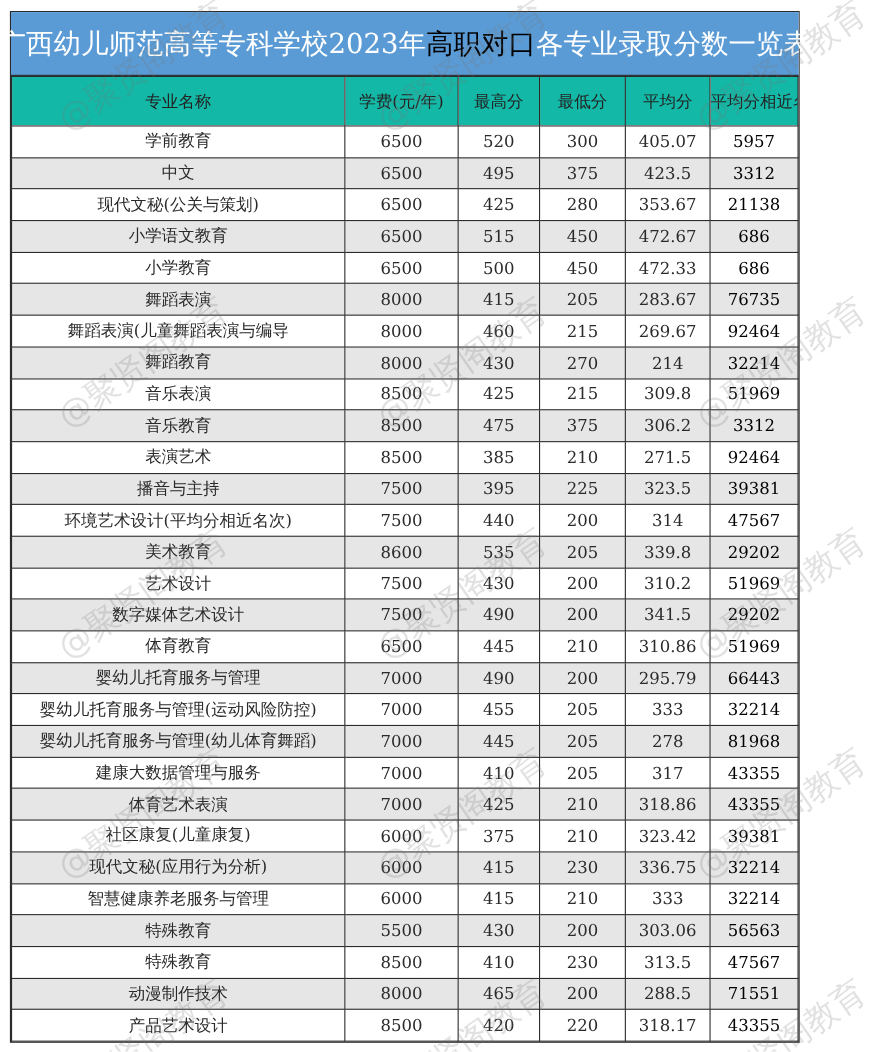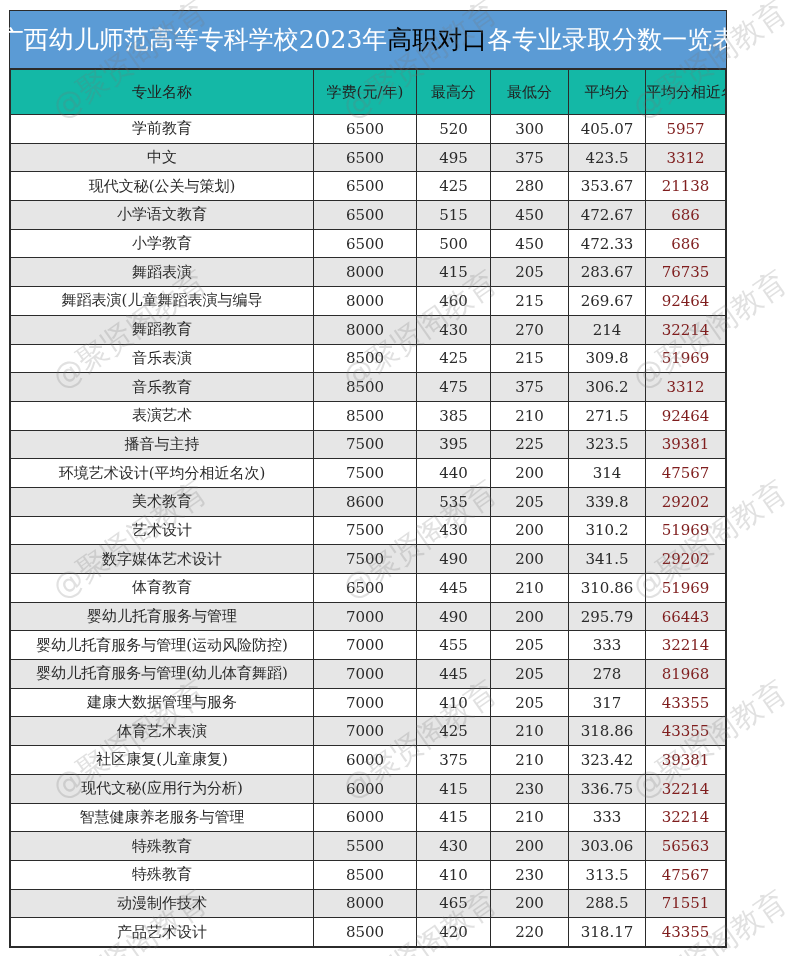--- a/index.html
+++ b/index.html
@@ -69,21 +69,21 @@
       font-size: 15px;
       color: #2a2a2a;
     }
     tbody tr:nth-child(even) td {
       background: #E6E6E6;
     }
     tbody tr:nth-child(odd) td {
       background: #ffffff;
     }
     td.rank {
-      color: #7f1d1d;
+      color: #000000;
     }
     td.name {
       font-size: 15px;
     }
     .watermark {
       position: absolute;
       color: rgba(120,120,120,0.22);
       font-size: 30px;
       transform: rotate(-35deg);
       pointer-events: none;

